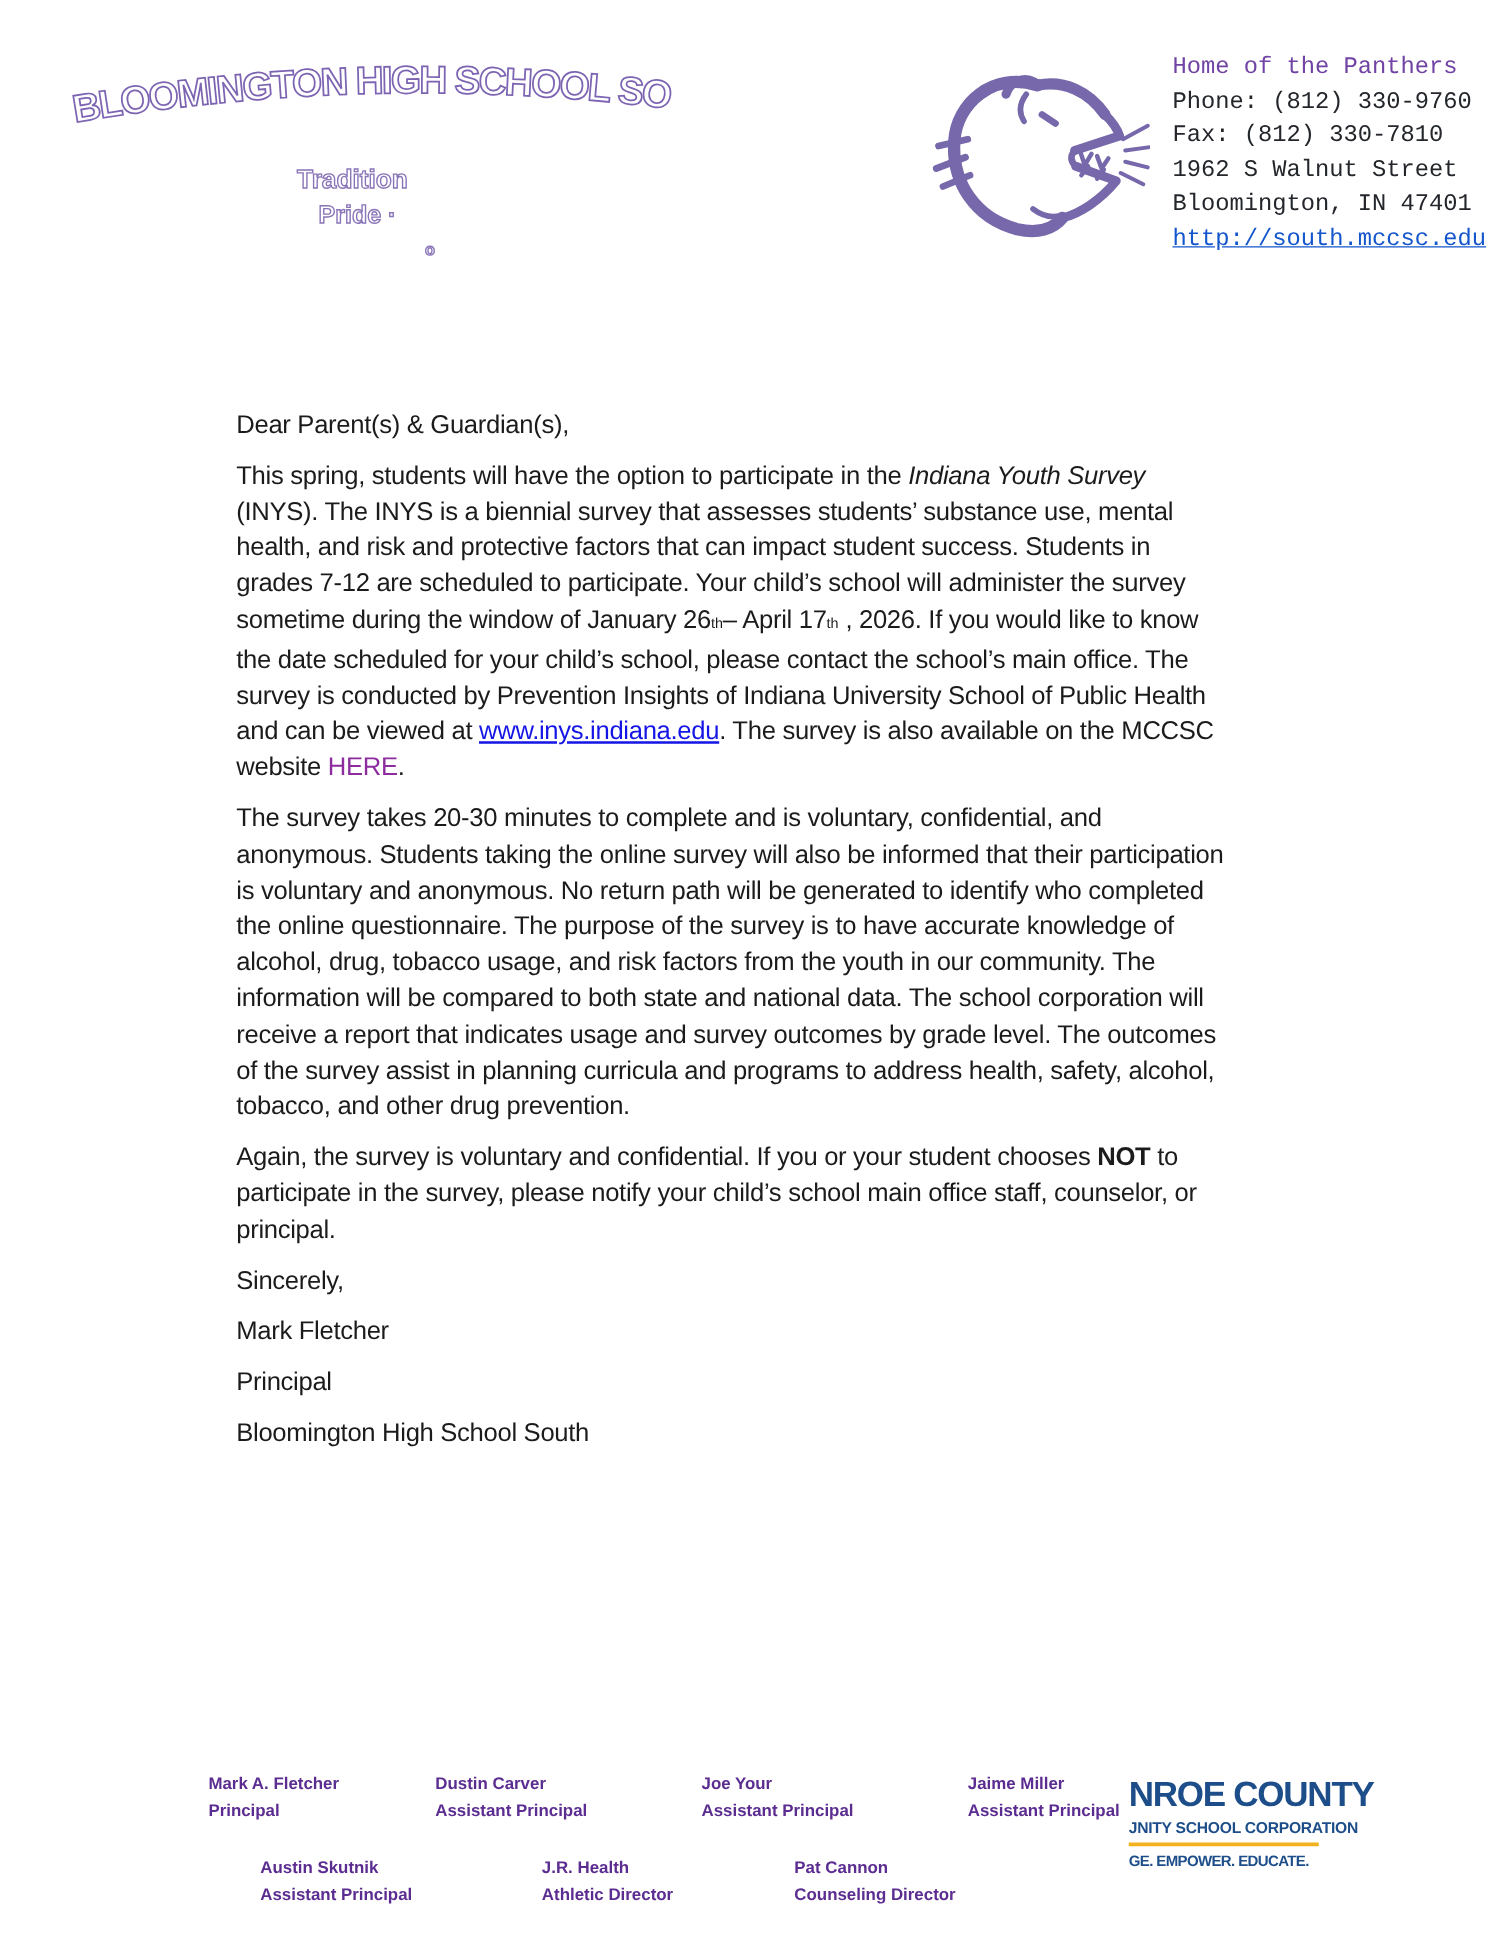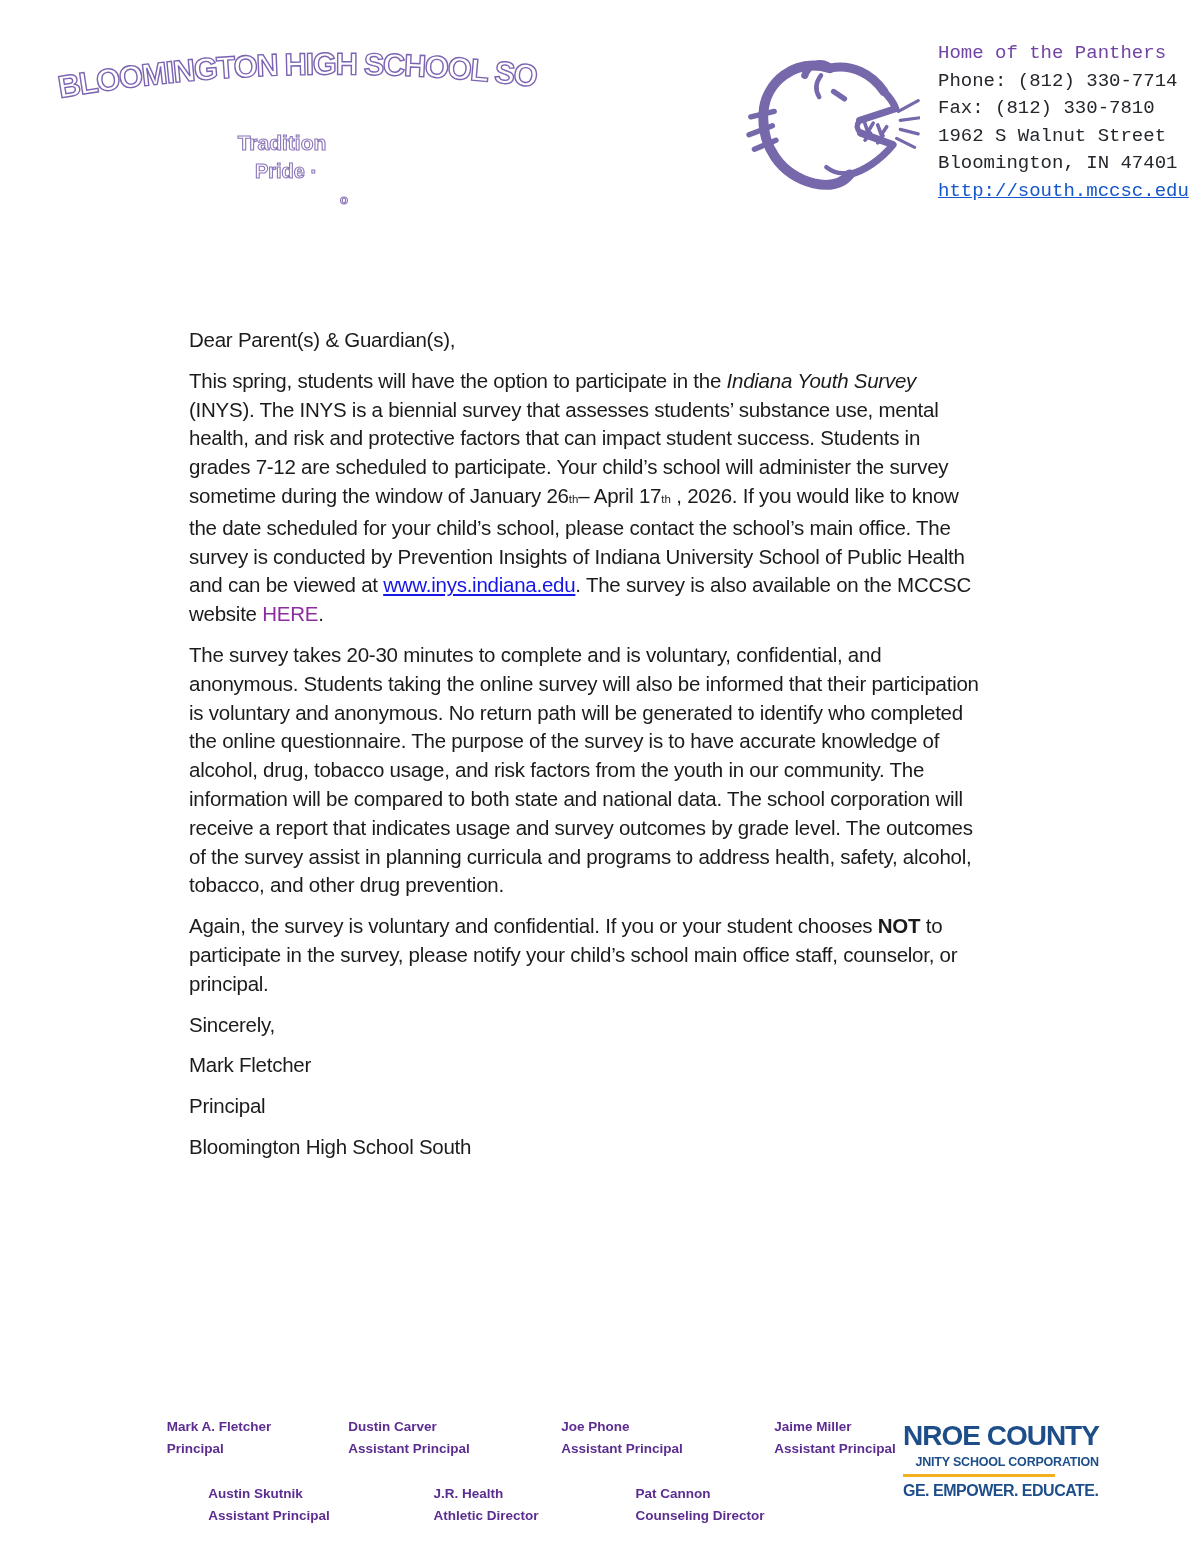--- a/index.html
+++ b/index.html
@@ -51,23 +51,23 @@
   .staff {
     position:absolute; transform:translateX(-50%);
     text-align:left; color:#5c2d91; font-weight:bold;
     font-size:13.5px; line-height:22px; white-space:nowrap;
   }
   .district-logo {
     position:absolute; left:903px; top:14px; color:#1d4e89;
     font-weight:bold; line-height:1; white-space:nowrap;
   }
   .district-logo .l1 { font-size:28px; letter-spacing:-1px; }
-  .district-logo .l2 { font-size:12.5px; letter-spacing:-0.2px; margin-top:6px;text-align:right; }
+  .district-logo .l2 { font-size:12.5px; letter-spacing:-0.2px; margin-top:6px; }
   .district-logo .rule { width:152px; height:3px; background:#f2b21d; margin:5px 0 6px 0; }
-  .district-logo .l3 { font-size:16px; letter-spacing:-0.5px; }
+  .district-logo .l3 { font-size:12px; letter-spacing:-0.5px; }
 </style>
 </head>
 <body>
 
 <div class="page">
 
   <svg class="title-art" width="490" height="170" viewBox="0 0 490 170">
     <defs>
       <path id="titleArc" d="M 10 56 Q 245 16 478 44" fill="none"></path>
     </defs>
@@ -105,21 +105,21 @@
       <path d="M176 66 L198 54 M178 76 L200 73 M178 86 L198 91 M174 96 L194 106" stroke-width="3.5"></path>
 
       <path d="M38 66 L12 72 M36 82 L10 92 M40 98 L16 108" stroke-width="6"></path>
 
       <path d="M96 128 C104 134 112 136 120 134" stroke-width="5"></path>
     </g>
   </svg>
 
   <div class="contact">
     <div class="motto">Home of the Panthers</div>
-    <div>Phone: (812) 330-7714</div>
+    <div>Phone: (812) 330-9760</div>
     <div>Fax: (812) 330-7810</div>
     <div>1962 S Walnut Street</div>
     <div>Bloomington, IN 47401</div>
     <div><span class="site-link">http://south.mccsc.edu</span></div>
   </div>
 
   <div class="letter">
     <p class="salutation">Dear Parent(s) &amp; Guardian(s),</p>
 
     <p class="para1"><span>This spring, students will have the option to participate in the </span><span class="italic">Indiana Youth Survey</span><span> (INYS).  The INYS is a biennial survey that assesses students’ substance use, mental health, and risk and protective factors that can impact student success. Students in grades 7-12 are scheduled to participate. Your child’s school will administer the survey sometime during the window of January 26</span><span class="th">th</span><span>– April 17</span><span class="th">th</span><span> , 2026. If you would like to know the date scheduled for your child’s school, please contact the school’s main office. The survey is conducted by Prevention Insights of Indiana University School of Public Health and can be viewed at </span><span class="link-blue">www.inys.indiana.edu</span><span>. The survey is also available on the MCCSC website </span><span class="link-purple">HERE</span><span>.</span></p>
@@ -138,21 +138,21 @@
   <div class="footer">
     <div class="staff" style="left:219px; top:8px;">
       <div>Mark A. Fletcher</div>
       <div>Principal</div>
     </div>
     <div class="staff" style="left:409px; top:8px;">
       <div>Dustin Carver</div>
       <div>Assistant Principal</div>
     </div>
     <div class="staff" style="left:622px; top:8px;">
-      <div>Joe Phone</div>
+      <div>Joe Your</div>
       <div>Assistant Principal</div>
     </div>
     <div class="staff" style="left:835px; top:8px;">
       <div>Jaime Miller</div>
       <div>Assistant Principal</div>
     </div>
     <div class="staff" style="left:269px; top:75px;">
       <div>Austin Skutnik</div>
       <div>Assistant Principal</div>
     </div>

